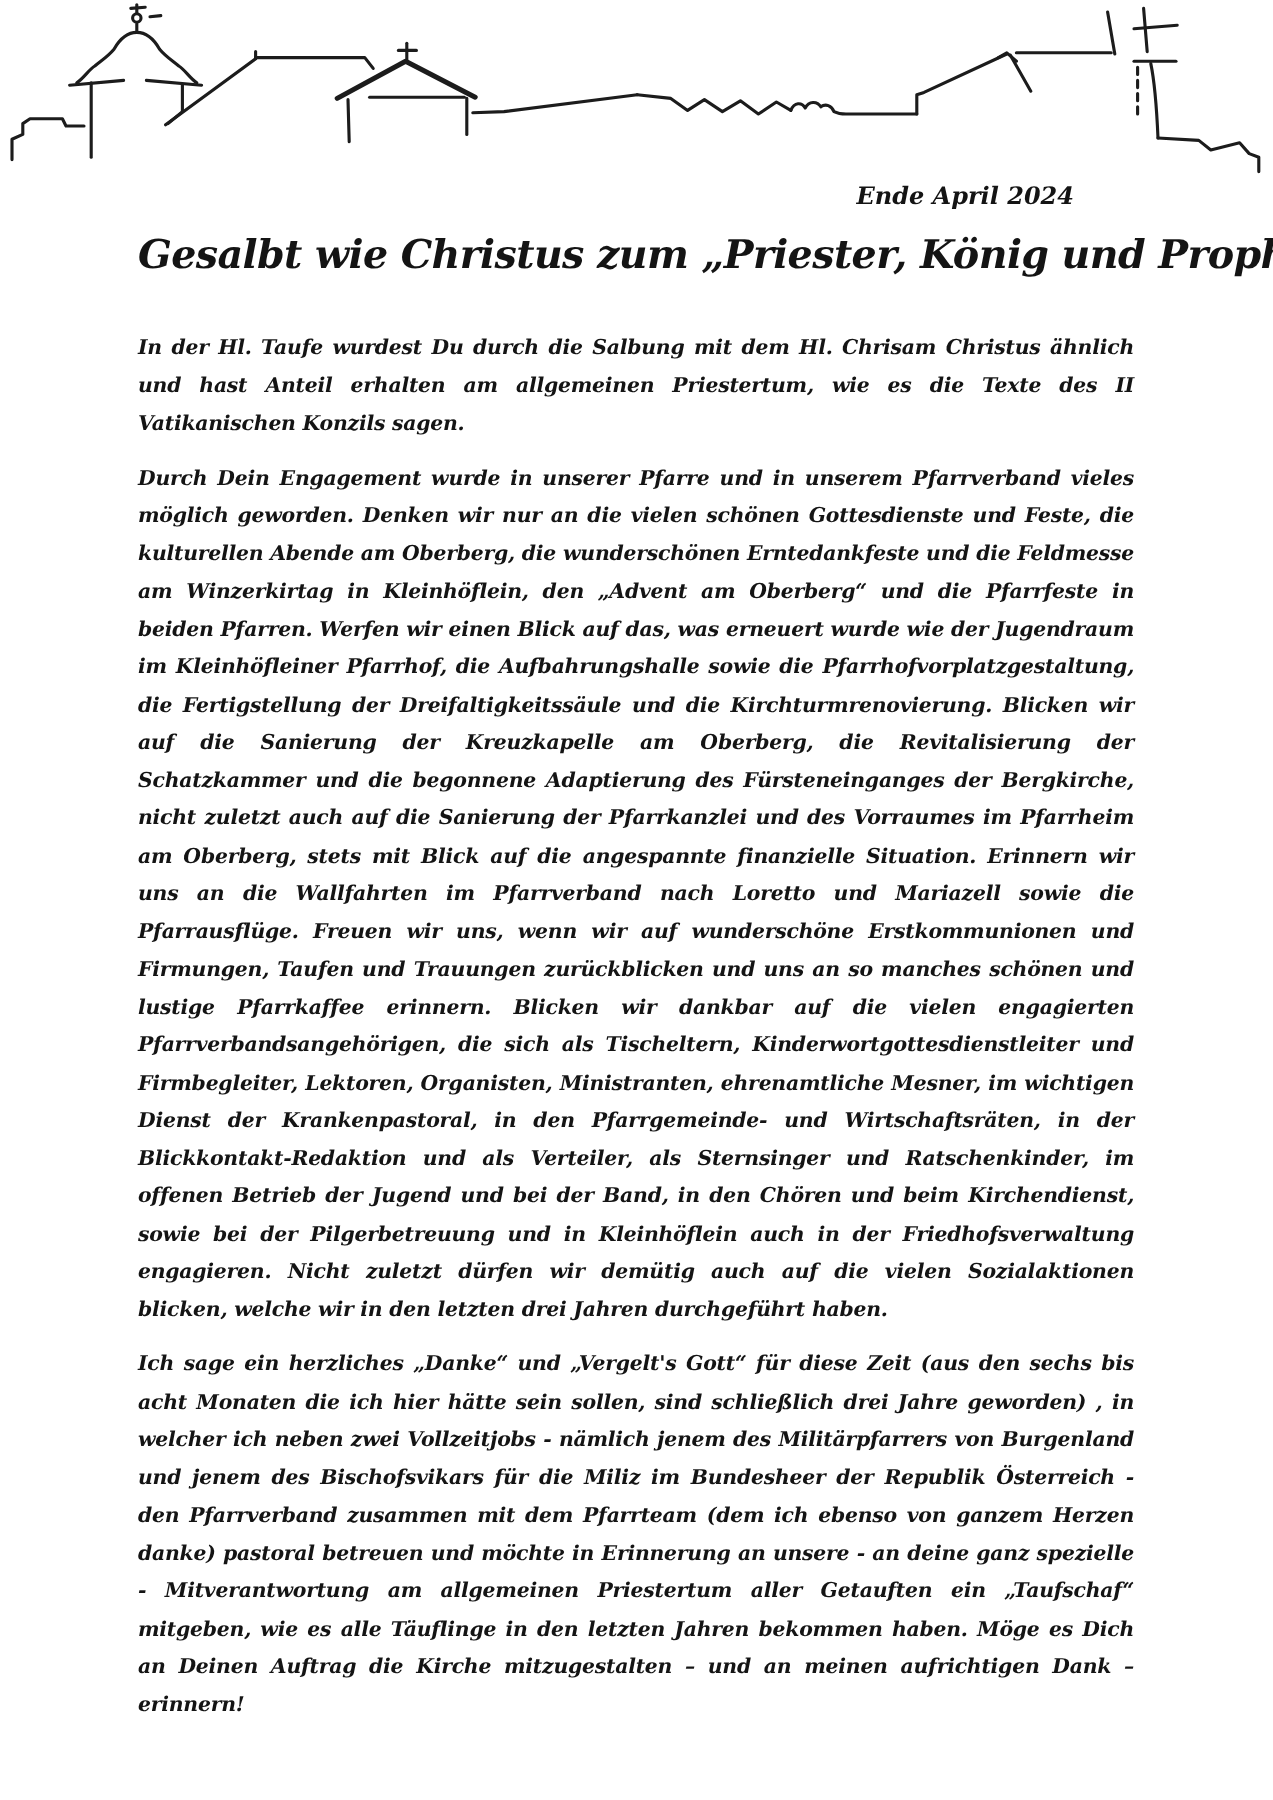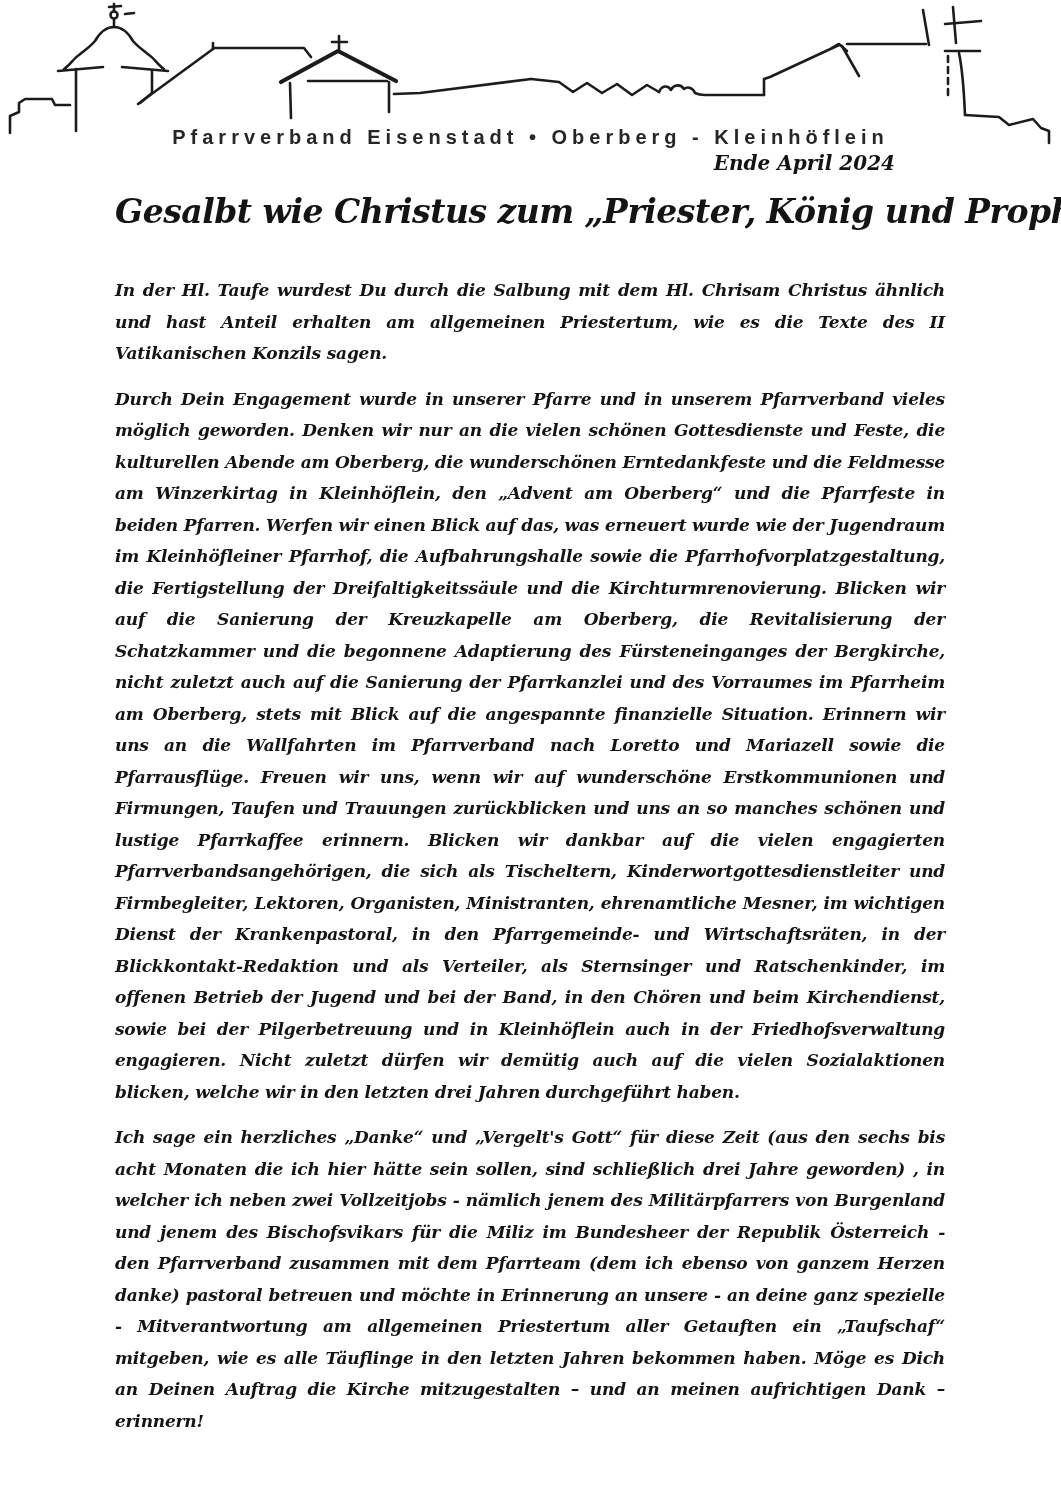--- a/index.html
+++ b/index.html
@@ -115,21 +115,20 @@
 
       <path d="M929,45 L923,10"></path>
       <path d="M956,43 L953,7"></path>
       <path d="M945,24 L981,21"></path>
       <path d="M945,51 L980,51"></path>
       <path d="M959,53 C963,72 964,92 965,115"></path>
       <path d="M948,56 L948,96" stroke-dasharray="6,5"></path>
 
       <path d="M965,115 L999,117 L1009,125 L1033,119 L1041,128 L1049,131 L1049,143"></path>
     </svg>
-    <div class="org-name">Pfarrverband Eisenstadt • Oberberg - Kleinhöflein</div>
     <div class="letter-date script">Ende April 2024</div>
   </div>
 
   <div class="content">
     <div class="letter-title script">Gesalbt wie Christus zum „Priester, König und Propheten“!</div>
 
     <div class="letter-body script">
       <p>In der Hl. Taufe wurdest Du durch die Salbung mit dem Hl. Chrisam Christus ähnlich und hast Anteil erhalten am allgemeinen Priestertum, wie es die Texte des II Vatikanischen Konzils sagen.</p>
       <p>Durch Dein Engagement wurde in unserer Pfarre und in unserem Pfarrverband vieles möglich geworden. Denken wir nur an die vielen schönen Gottesdienste und Feste, die kulturellen Abende am Oberberg, die wunderschönen Erntedankfeste und die Feldmesse am Winzerkirtag in Kleinhöflein, den „Advent am Oberberg“ und die Pfarrfeste in beiden Pfarren. Werfen wir einen Blick auf das, was erneuert wurde wie der Jugendraum im Kleinhöfleiner Pfarrhof, die Aufbahrungshalle sowie die Pfarrhofvorplatzgestaltung, die Fertigstellung der Dreifaltigkeitssäule und die Kirchturmrenovierung. Blicken wir auf die Sanierung der Kreuzkapelle am Oberberg, die Revitalisierung der Schatzkammer und die begonnene Adaptierung des Fürsteneinganges der Bergkirche, nicht zuletzt auch auf die Sanierung der Pfarrkanzlei und des Vorraumes im Pfarrheim am Oberberg, stets mit Blick auf die angespannte finanzielle Situation. Erinnern wir uns an die Wallfahrten im Pfarrverband nach Loretto und Mariazell sowie die Pfarrausflüge. Freuen wir uns, wenn wir auf wunderschöne Erstkommunionen und Firmungen, Taufen und Trauungen zurückblicken und uns an so manches schönen und lustige Pfarrkaffee erinnern. Blicken wir dankbar auf die vielen engagierten Pfarrverbandsangehörigen, die sich als Tischeltern, Kinderwortgottesdienstleiter und Firmbegleiter, Lektoren, Organisten, Ministranten, ehrenamtliche Mesner, im wichtigen Dienst der Krankenpastoral, in den Pfarrgemeinde- und Wirtschaftsräten, in der Blickkontakt-Redaktion und als Verteiler, als Sternsinger und Ratschenkinder, im offenen Betrieb der Jugend und bei der Band, in den Chören und beim Kirchendienst, sowie bei der Pilgerbetreuung und in Kleinhöflein auch in der Friedhofsverwaltung engagieren. Nicht zuletzt dürfen wir demütig auch auf die vielen Sozialaktionen blicken, welche wir in den letzten drei Jahren durchgeführt haben.</p>
       <p>Ich sage ein herzliches „Danke“ und „Vergelt's Gott“ für diese Zeit (aus den sechs bis acht Monaten die ich hier hätte sein sollen, sind schließlich drei Jahre geworden) , in welcher ich neben zwei Vollzeitjobs - nämlich jenem des Militärpfarrers von Burgenland und jenem des Bischofsvikars für die Miliz im Bundesheer der Republik Österreich -  den Pfarrverband zusammen mit dem Pfarrteam (dem ich ebenso von ganzem Herzen danke) pastoral betreuen und möchte in Erinnerung an unsere - an deine ganz spezielle - Mitverantwortung am allgemeinen Priestertum aller Getauften ein „Taufschaf“ mitgeben, wie es alle Täuflinge in den letzten Jahren bekommen haben. Möge es Dich an Deinen Auftrag die Kirche mitzugestalten – und an meinen aufrichtigen Dank – erinnern!</p>

